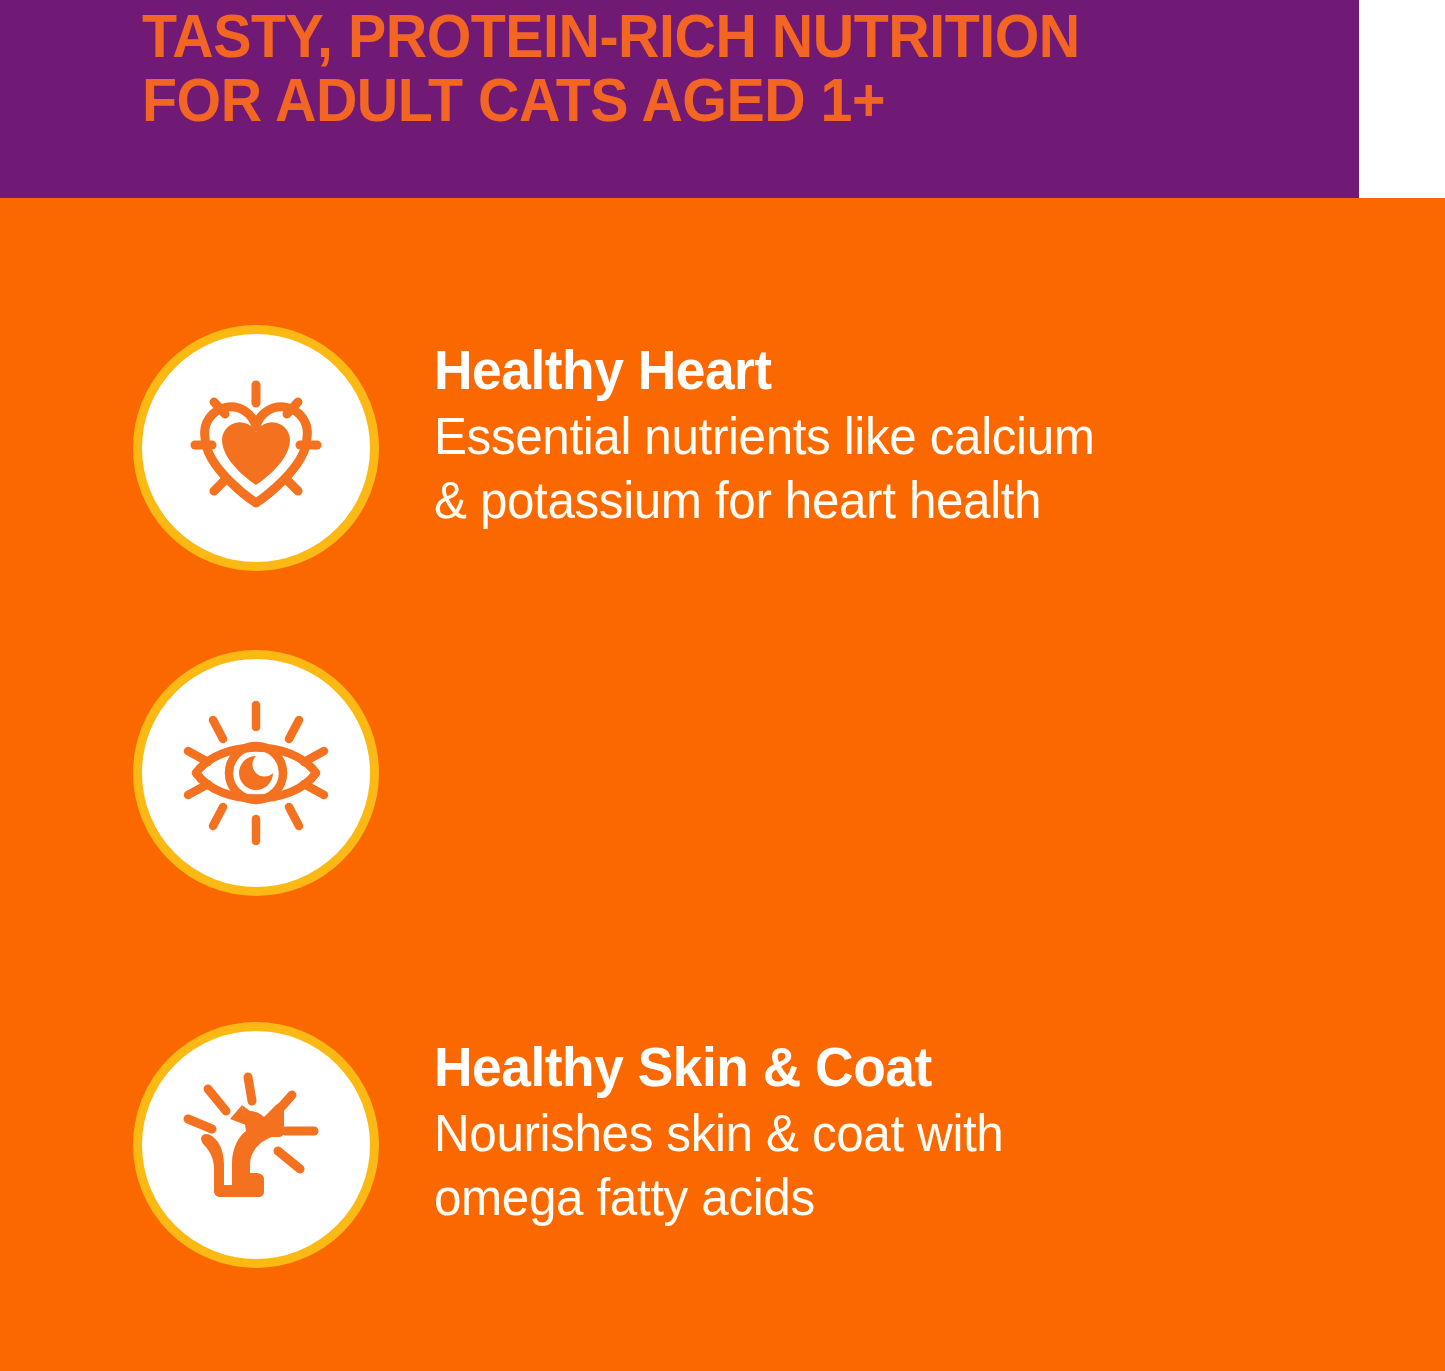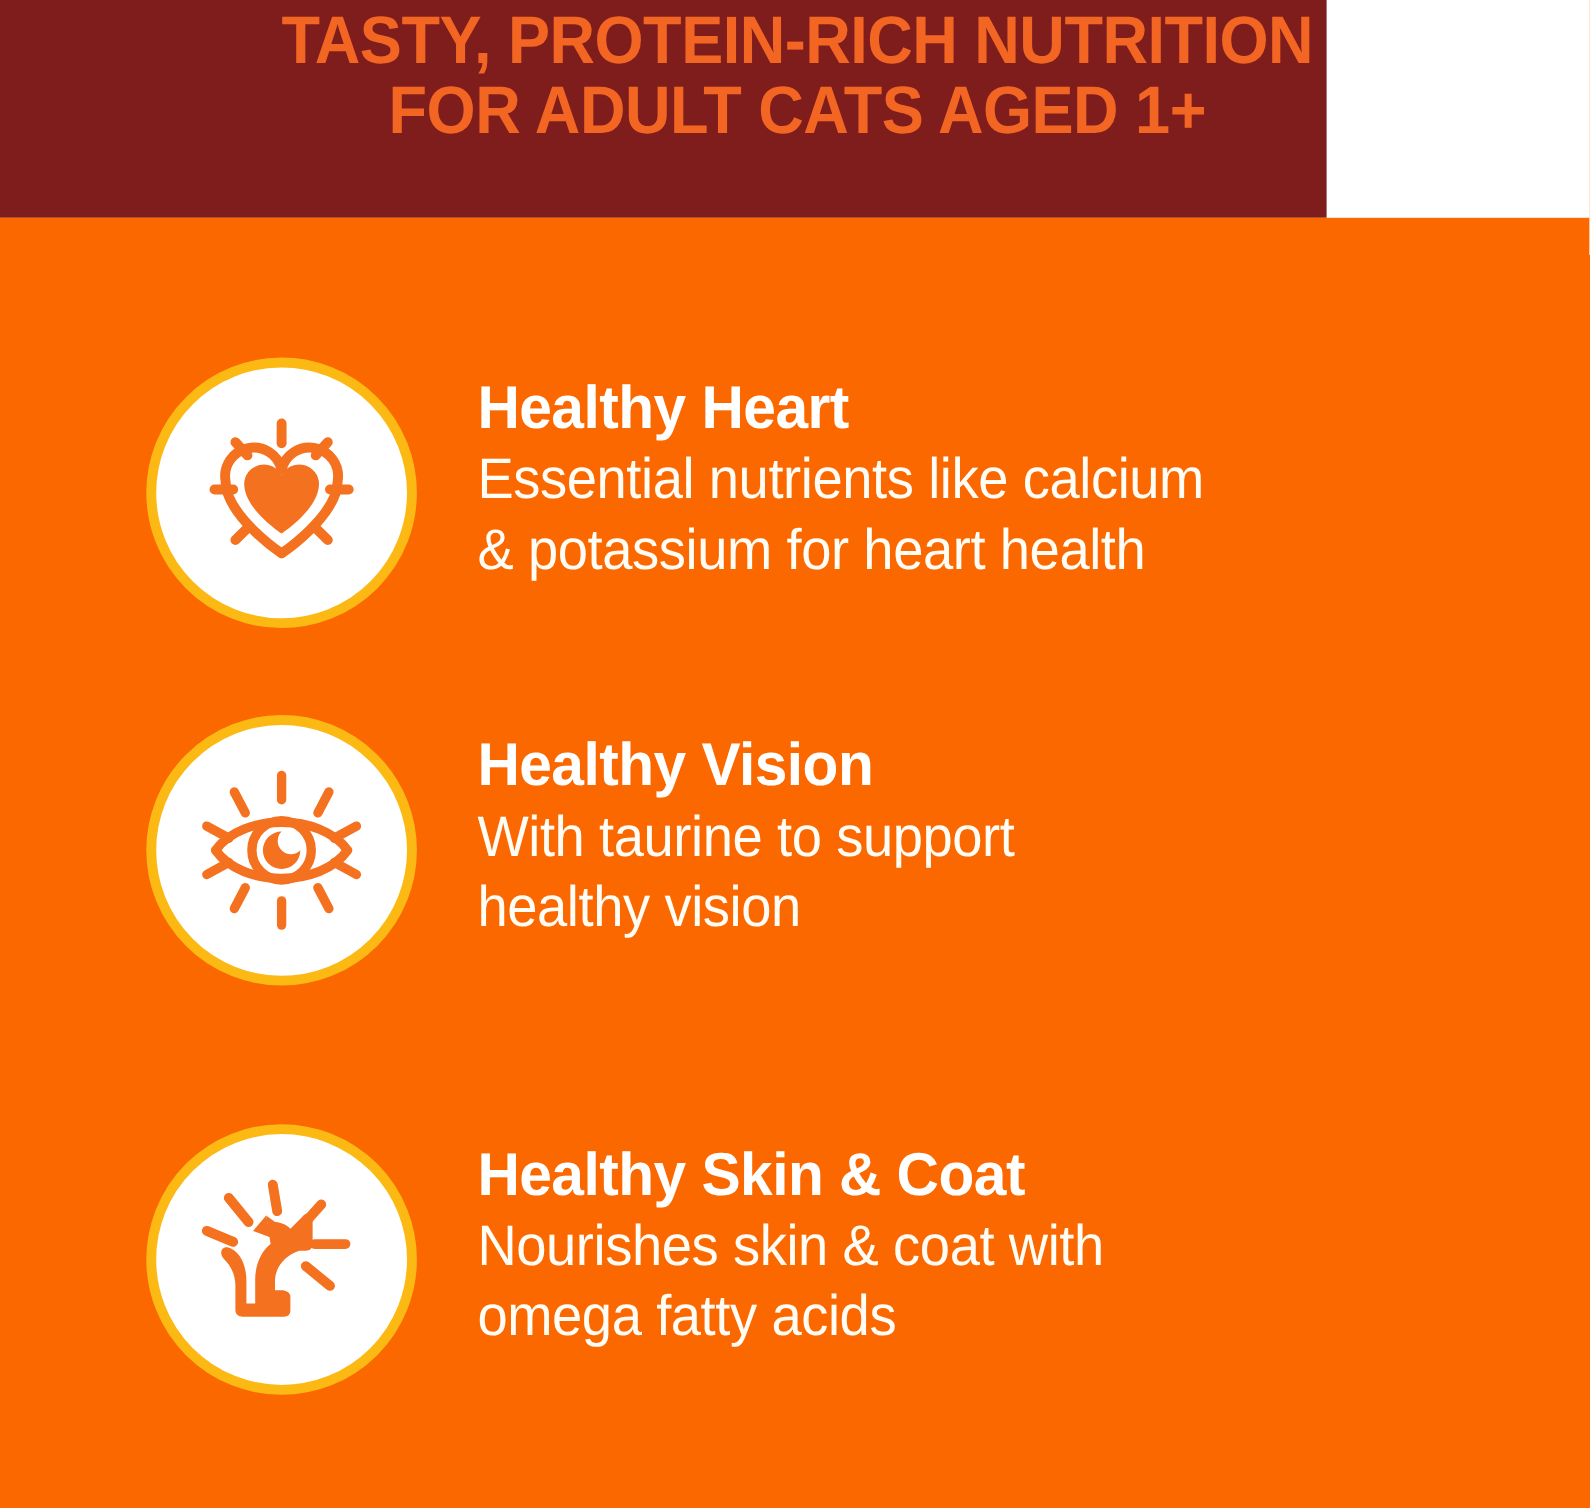--- a/index.html
+++ b/index.html
@@ -12,23 +12,22 @@
   #page {
     position:relative;
     width:1445px; height:1371px;
     background:#ffffff;
   }
 
   
   .banner {
     position:absolute;
     left:0; top:0;
-    width:1206px; height:198px;
-    background:#7f1d1d;
-    text-align:center;
+    width:1359px; height:198px;
+    background:#701a75;
   }
   .banner-title {
     position:absolute;
     left:142px; top:4px;
     width:1240px;
     color:#F26522;
     font-family:"Liberation Sans", sans-serif;
     font-weight:bold;
     font-size:61px;
     line-height:64px;
@@ -159,25 +158,20 @@
               <line x1="144" y1="98" x2="124" y2="87"></line>
               <line x1="33" y1="129" x2="43" y2="110"></line>
               <line x1="119" y1="129" x2="109" y2="110"></line>
               <line x1="76" y1="144" x2="76" y2="122"></line>
             </g>
             <path d="M16 76 C 40 42, 112 42, 136 76 C 112 110, 40 110, 16 76 Z" fill="none" stroke="#F4711F" stroke-width="8.5" stroke-linejoin="round"></path>
             <circle cx="76" cy="76" r="27" fill="none" stroke="#F4711F" stroke-width="8.5"></circle>
             <path d="M76 59 a17 17 0 1 0 17 17 a9 9 0 1 1 -17 -17 Z" fill="#F4711F"></path>
           </svg>
         </span>
-      </div>
-      <div class="benefit-text">
-        <div class="benefit-heading">Healthy Vision</div>
-        <div class="benefit-desc">With taurine to support
-healthy vision</div>
       </div>
     </div>
 
     <div class="benefit benefit-3">
       <div class="icon-badge">
         <span>
           <svg width="152" height="152" viewBox="0 0 152 152">
             <g fill="none" stroke="#F4711F" stroke-width="9" stroke-linecap="round">
               <line x1="68" y1="8" x2="72" y2="32"></line>
               <line x1="28" y1="20" x2="46" y2="42"></line>

